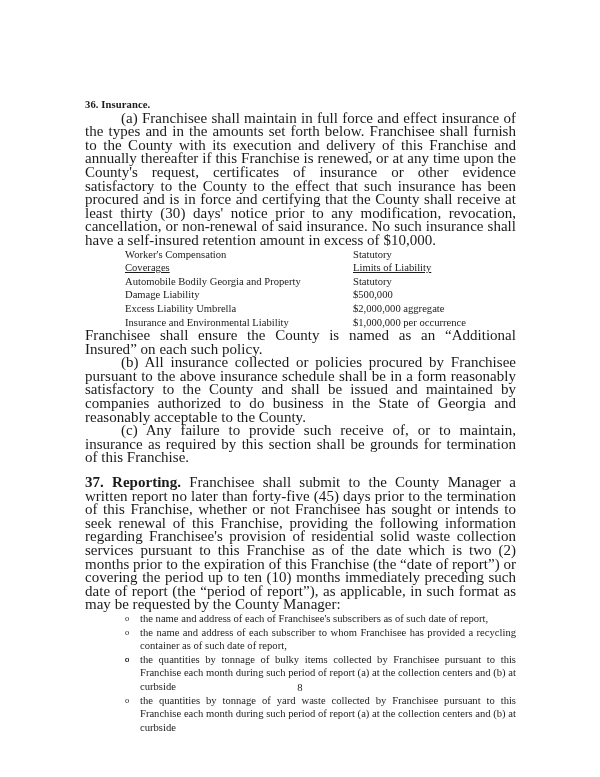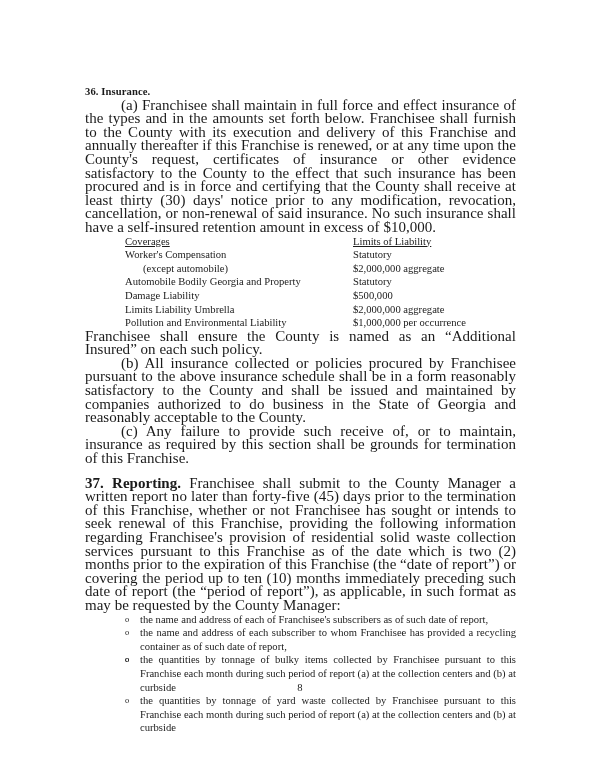--- a/index.html
+++ b/index.html
@@ -12,21 +12,21 @@
     width: 600px;
     height: 777px;
     background: #ffffff;
     overflow: hidden;
     font-family: "Liberation Serif", "DejaVu Serif", serif;
     color: #1a1a1a;
   }
   .content {
     position: absolute;
     left: 85px;
-    top: 85px;
+    top: 98px;
     width: 431px;
   }
   .sec-heading {
     font-size: 10.6px;
     font-weight: bold;
     line-height: 13.6px;
     margin: 0 0 0 0;
     letter-spacing: 0.1px;
   }
   p.body {
@@ -102,45 +102,41 @@
 <div class="page">
   <div class="content">
 
     <div class="sec-heading">36. Insurance.</div>
 
     <p class="body indent">(a) Franchisee shall maintain in full force and effect insurance of the types and in the amounts set forth below. Franchisee shall furnish to the County with its execution and delivery of this Franchise and annually thereafter if this Franchise is renewed, or at any time upon the County's request, certificates of insurance or other evidence satisfactory to the County to the effect that such insurance has been procured and is in force and certifying that the County shall receive at least thirty (30) days' notice prior to any modification, revocation, cancellation, or non-renewal of said insurance. No such insurance shall have a self-insured retention amount in excess of $10,000.</p>
 
     <table class="cov-table">
       <tbody>
         <tr>
-          <td class="col-left hdr-cell"><span>Coverages</span></td>
-          <td class="col-right hdr-cell"><span>Limits of Liability</span></td>
-        </tr>
-        <tr>
           <td class="col-left">Worker's Compensation</td>
           <td class="col-right">Statutory</td>
         </tr>
         <tr>
-          <td class="col-left sub">(except automobile)</td>
-          <td class="col-right">$2,000,000 aggregate</td>
+          <td class="col-left hdr-cell"><span>Coverages</span></td>
+          <td class="col-right hdr-cell"><span>Limits of Liability</span></td>
         </tr>
         <tr>
           <td class="col-left">Automobile Bodily Georgia and Property</td>
           <td class="col-right">Statutory</td>
         </tr>
         <tr>
           <td class="col-left">Damage Liability</td>
           <td class="col-right">$500,000</td>
         </tr>
         <tr>
-          <td class="col-left">Limits Liability Umbrella</td>
+          <td class="col-left">Excess Liability Umbrella</td>
           <td class="col-right">$2,000,000 aggregate</td>
         </tr>
         <tr>
-          <td class="col-left">Pollution and Environmental Liability</td>
+          <td class="col-left">Insurance and Environmental Liability</td>
           <td class="col-right">$1,000,000 per occurrence</td>
         </tr>
       </tbody>
     </table>
 
     <p class="body">Franchisee shall ensure the County is named as an “Additional Insured” on each such policy.</p>
 
     <p class="body indent">(b) All insurance collected or policies procured by Franchisee pursuant to the above insurance schedule shall be in a form reasonably satisfactory to the County and shall be issued and maintained by companies authorized to do business in the State of Georgia and reasonably acceptable to the County.</p>
 
     <p class="body indent">(c) Any failure to provide such receive of, or to maintain, insurance as required by this section shall be grounds for termination of this Franchise.</p>

